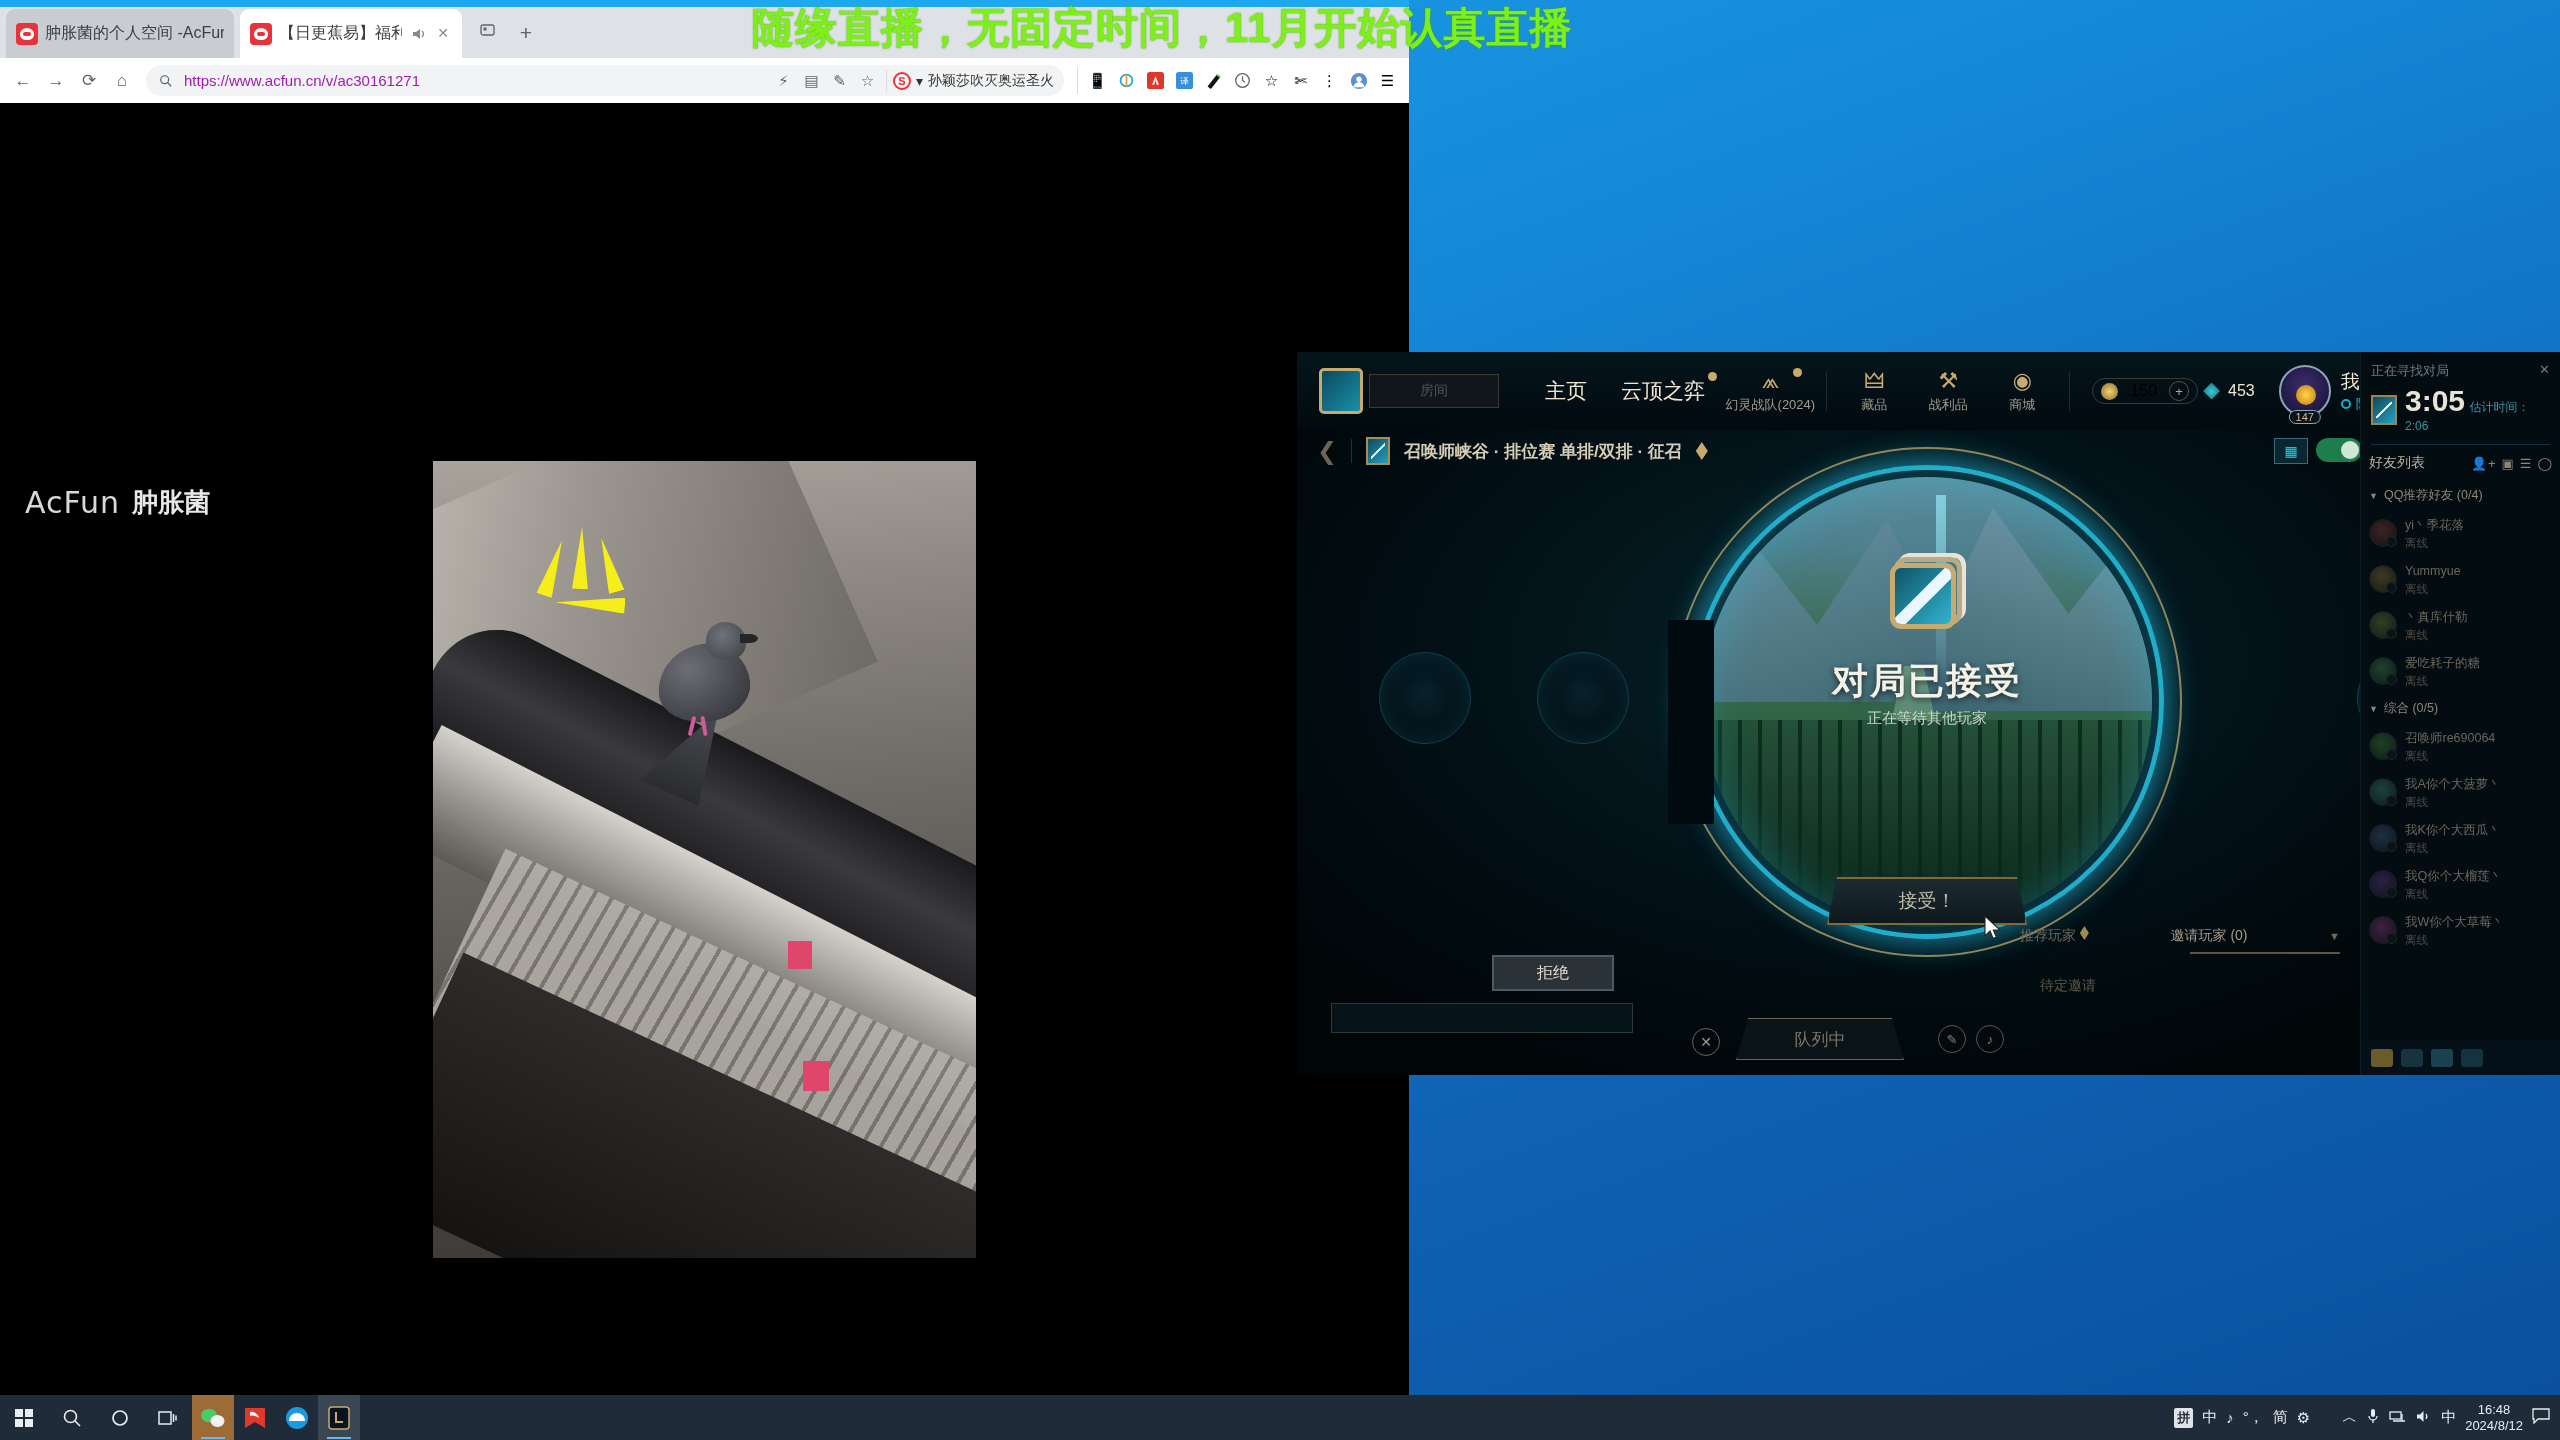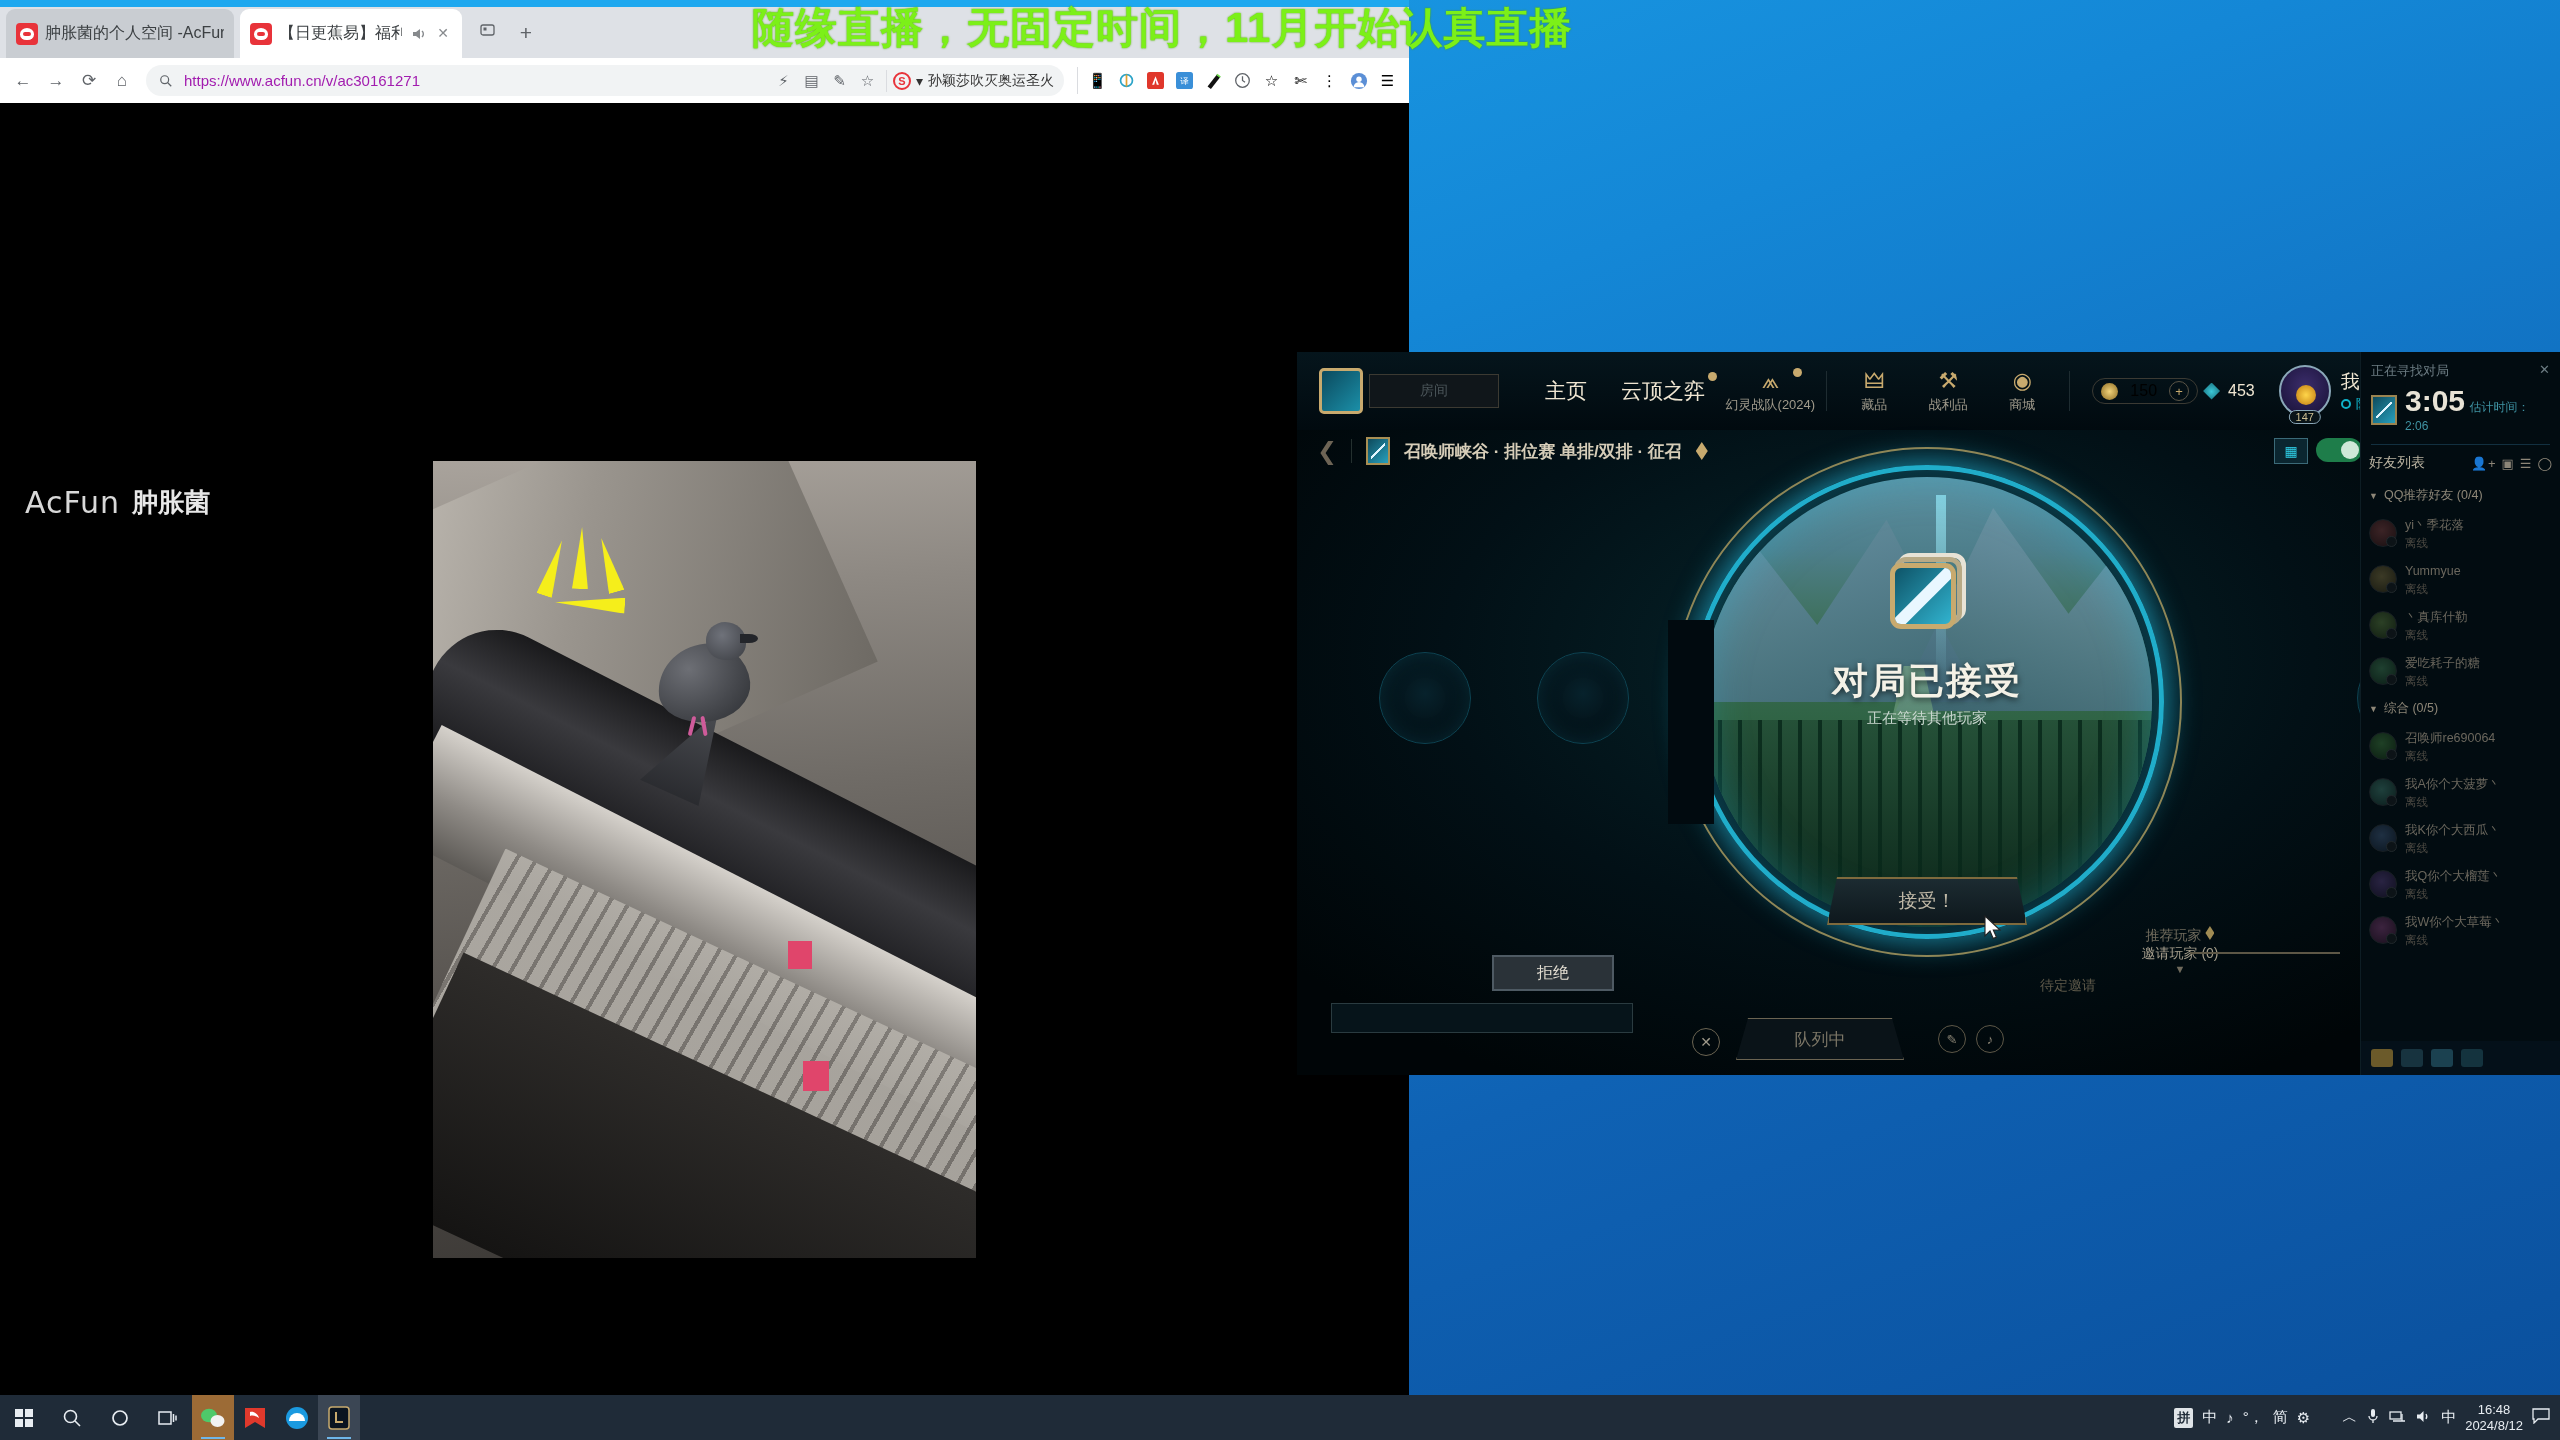--- a/index.html
+++ b/index.html
@@ -244,21 +244,21 @@
   .queuebtn{ position:absolute; left:1736px; top:1018px; width:168px; height:42px;
     border:1px solid #6b6452; background:#0a1318; display:flex; align-items:center;
     justify-content:center; color:#7c7666; font-size:17px;
     clip-path:polygon(12px 0,calc(100% - 12px) 0,100% 100%,0 100%);}
   .mini-ico{ position:absolute; top:1025px; width:28px;height:28px;border-radius:50%;
     border:1px solid #5d5747; color:#8a8474; font-size:13px; display:flex;
     align-items:center; justify-content:center; }
   .mi1{ left:1938px; } .mi2{ left:1976px; }
   .inv-row{ position:absolute; left:2020px; top:926px; width:320px;
     display:flex; align-items:center; justify-content:space-between;
-    font-size:14px; color:#6f6a5c;flex-direction:column; }
+    font-size:14px; color:#6f6a5c; }
   .inv-under{ position:absolute; left:2190px; top:952px; width:150px; height:2px;
     background:#5d5746; }
   .pending{ position:absolute; left:2040px; top:977px; font-size:14px; color:#5d5849; }
   .inv-caret{ color:#6f6a5c; font-size:11px; }
   .diamond-sm{ width:9px;height:14px;background:#a08b53;
     clip-path:polygon(50% 0,100% 50%,50% 100%,0 50%); display:inline-block; }
 
   
   #friends{ position:absolute; right:0; top:0; width:200px; height:100%;
     background:#020c11; border-left:1px solid #0d1d24; }

